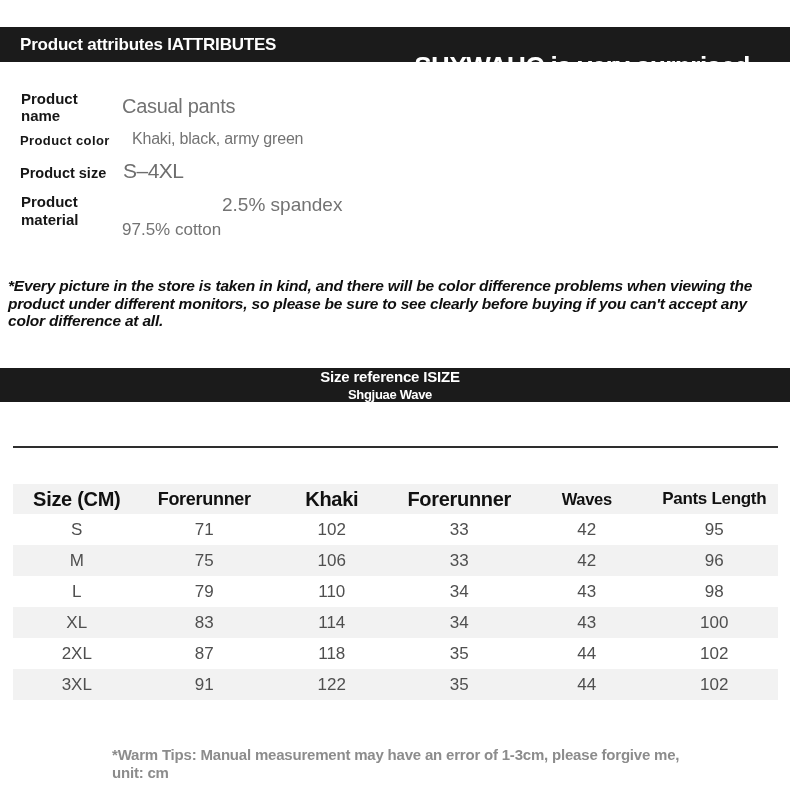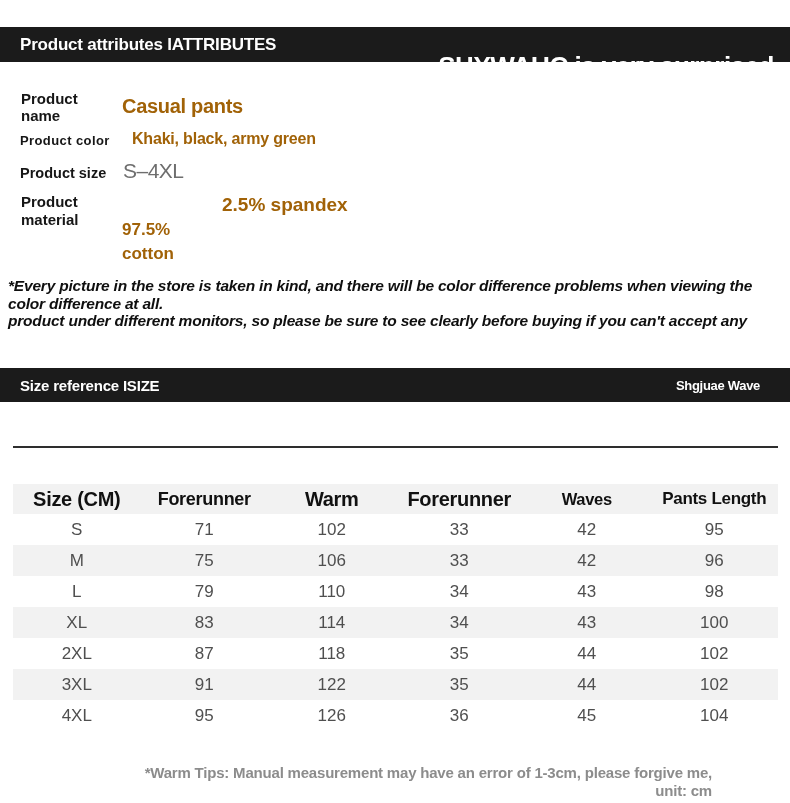--- a/index.html
+++ b/index.html
@@ -13,30 +13,30 @@
   }
 
   
   .bar {
     position: absolute; left: 0; right: 0;
     background: var(--bar-bg, #1b1b1b);
     color: #fff;
     display: flex; align-items: center; justify-content: space-between;
     box-sizing: border-box;
   }
-  .bar-1 { top: 27px; height: 35px; padding: 0 16px 0 20px; }
+  .bar-1 { top: 27px; height: 35px; padding: 0 40px 0 20px; }
   .bar-1 .bar-left  { font-size: 17px; font-weight: 700; letter-spacing: -0.2px; }
   .bar-1 .bar-right { font-size: 26px; font-weight: 700; letter-spacing: -0.5px; margin-top: 44px; }
-  .bar-2 { top: 368px; height: 34px; padding: 0 30px 0 20px; }
+  .bar-2 { top: 368px; height: 34px; padding: 0 30px 0 20px; flex-direction: column; }
   .bar-2 .bar-left  { font-size: 15px; font-weight: 700; letter-spacing: -0.2px; }
   .bar-2 .bar-right { font-size: 13px; font-weight: 700; letter-spacing: -0.3px; }
 
   
   .attr-label { position: absolute; font-weight: 700; color: #161616; }
-  .attr-value { position: absolute; font-weight: 700; color: #a16207; }
+  .attr-value { position: absolute; font-weight: 400; color: #737373; }
   .lbl-name     { top: 90px;  left: 21px; width: 75px; font-size: 15px; line-height: 17px; }
   .val-name     { top: 95px;  left: 122px; font-size: 20px; letter-spacing: -0.3px; }
   .lbl-color    { top: 133px; left: 20px; font-size: 13px; letter-spacing: 0.4px; }
   .val-color    { top: 130px; left: 122px; font-size: 16px; letter-spacing: -0.2px; margin-left: 10px; }
   .lbl-size     { top: 165px; left: 20px; font-size: 14.5px; }
   .val-size     { top: 159px; left: 123px; font-size: 21px; font-weight: 400;
                   color: var(--size-color, #6e6e6e); letter-spacing: -0.5px; }
   .lbl-material { top: 193px; left: 21px; width: 80px; font-size: 15px; line-height: 18px; }
   .val-material1{ top: 190px; left: 122px; width: 100px; font-size: 17px; line-height: 24px; margin-top: 28px; }
   .val-material2{ top: 194px; left: 222px; font-size: 19px; }
@@ -67,23 +67,23 @@
   .size-table th:nth-child(3) { font-size: 20px; }
   .size-table th:nth-child(4) { font-size: 20px; }
   .size-table th:nth-child(5) { font-size: 16.5px; }
   .size-table th:nth-child(6) { font-size: 17px; }
   .size-table tbody tr { height: 31px; background: #ffffff; }
   .size-table tbody tr:nth-child(even) { background: var(--row-alt, #f2f2f2); }
   .size-table td { font-size: 17px; font-weight: 400; color: var(--table-text, #4f4f4f); }
 
   
   .tips {
-    position: absolute; top: 764px; left: 112px; width: 600px;
+    position: absolute; top: 746px; left: 112px; width: 600px;
     font-size: 15px; font-weight: 700; line-height: 18px;
-    color: var(--tips-text, #8c8c8c); letter-spacing: -0.2px; text-align: right;
+    color: var(--tips-text, #8c8c8c); letter-spacing: -0.2px;
   }
 </style>
 </head>
 <body style="--bar-bg: #1b1b1b; --row-alt: #f2f2f2; --table-text: #4f4f4f; --tips-text: #8c8c8c; --size-color: #6e6e6e;">
 
 <div class="bar bar-1">
   <span class="bar-left">Product attributes IATTRIBUTES</span>
   <span class="bar-right">SHYWAUC is very surprised</span>
 </div>
 
@@ -97,37 +97,37 @@
   <span class="attr-label lbl-size">Product size</span>
   <span class="attr-value val-size">S–4XL</span>
 
   <span class="attr-label lbl-material">Product material</span>
   <span class="attr-value val-material1">97.5% cotton</span>
   <span class="attr-value val-material2">2.5% spandex</span>
 </div>
 
 <div class="disclaimer">
   <div>*Every picture in the store is taken in kind, and there will be color difference problems when viewing the</div>
+  <div>product under different monitors, so please be sure to see clearly before buying if you can't accept any</div>
   <div>color difference at all.</div>
-  <div>product under different monitors, so please be sure to see clearly before buying if you can't accept any</div>
 </div>
 
 <div class="bar bar-2">
   <span class="bar-left">Size reference ISIZE</span>
   <span class="bar-right">Shgjuae Wave</span>
 </div>
 
 <div class="divider"></div>
 
 <table class="size-table">
   <thead>
     <tr>
       <th>Size (CM)</th>
       <th>Forerunner</th>
-      <th>Warm</th>
+      <th>Khaki</th>
       <th>Forerunner</th>
       <th>Waves</th>
       <th>Pants Length</th>
     </tr>
   </thead>
   <tbody>
       <tr>
         <td>S</td>
         <td>71</td>
         <td>102</td>
@@ -168,27 +168,19 @@
         <td>102</td>
       </tr>
       <tr>
         <td>3XL</td>
         <td>91</td>
         <td>122</td>
         <td>35</td>
         <td>44</td>
         <td>102</td>
       </tr>
-      <tr>
-        <td>4XL</td>
-        <td>95</td>
-        <td>126</td>
-        <td>36</td>
-        <td>45</td>
-        <td>104</td>
-      </tr>
     </tbody>
 </table>
 
 <div class="tips">
   <div>*Warm Tips: Manual measurement may have an error of 1-3cm, please forgive me,</div>
   <div>unit: cm</div>
 </div>
 
 </body></html>

